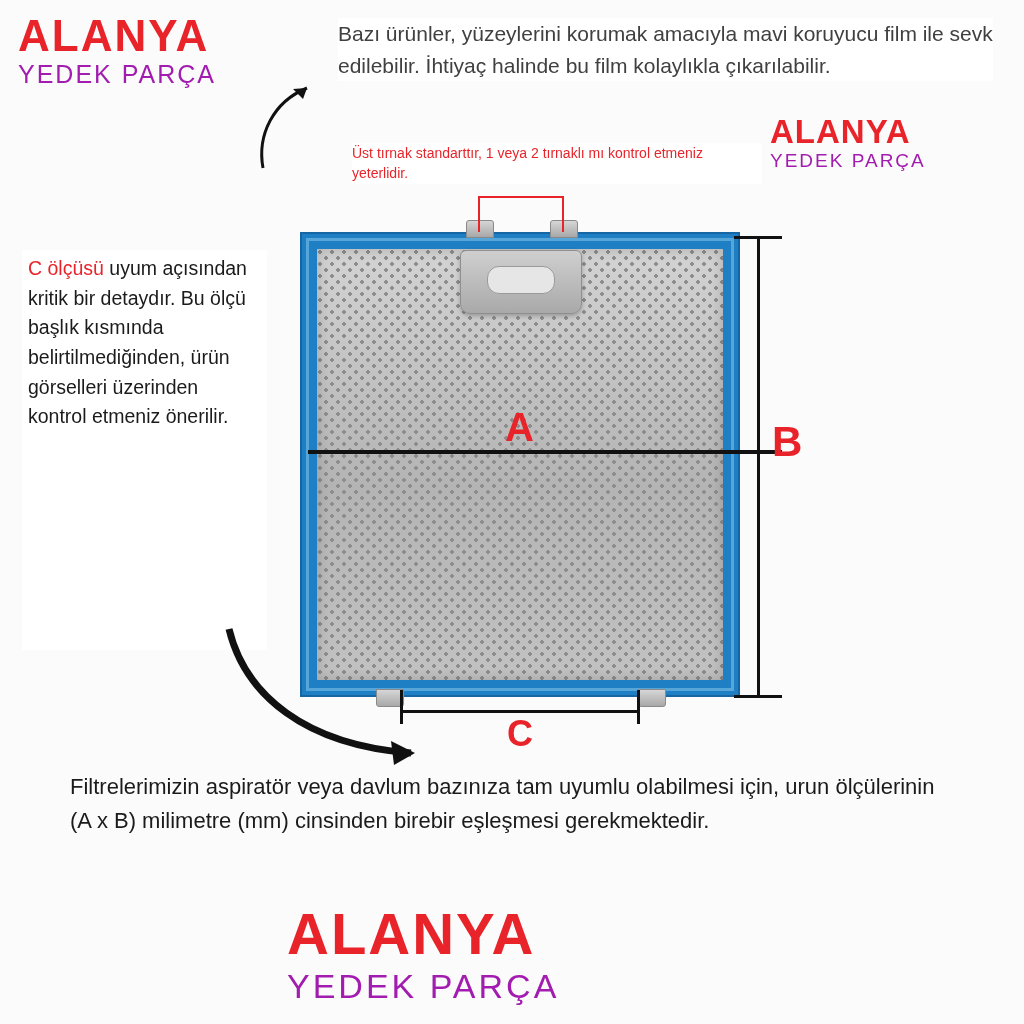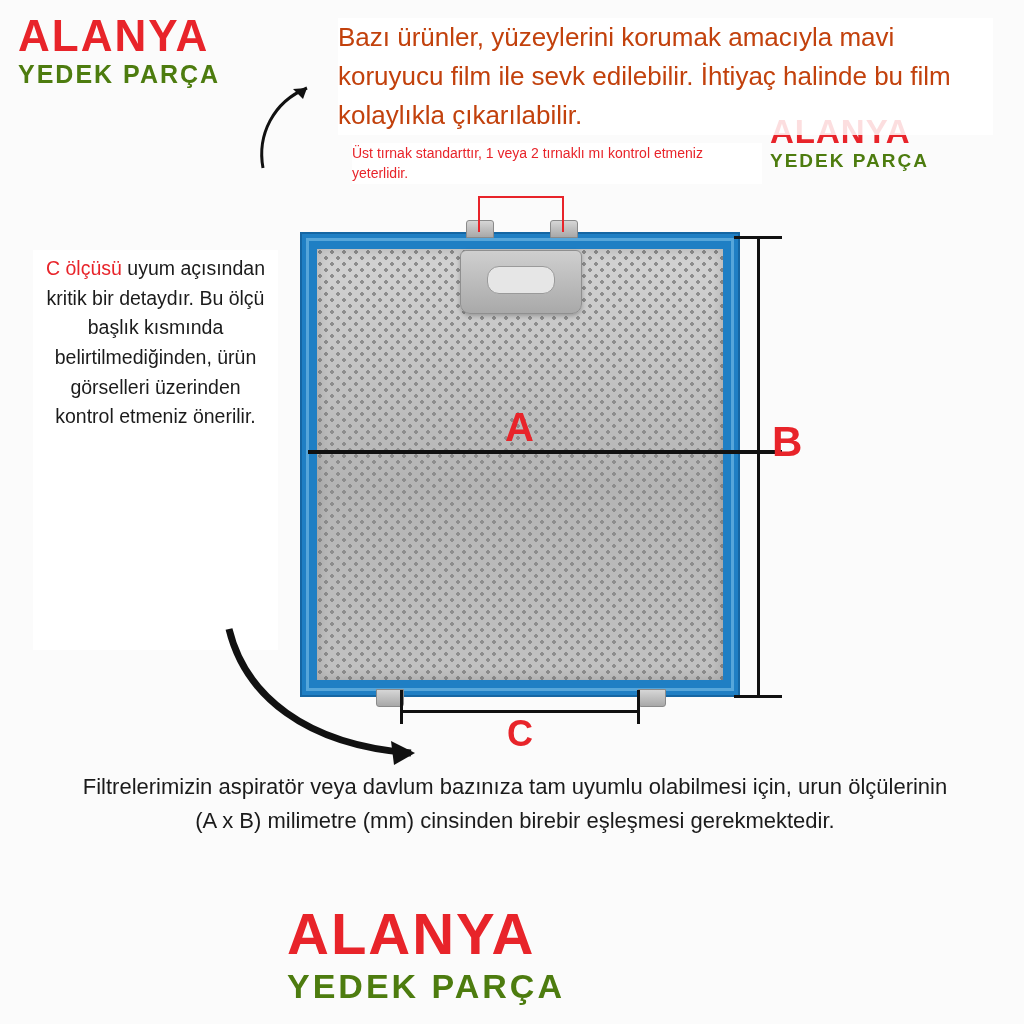--- a/index.html
+++ b/index.html
@@ -24,22 +24,22 @@
     user-select: none;
   }
   .logo .l1 {
     display: block;
     color: #e8242a;
     font-weight: bold;
     letter-spacing: 1px;
   }
   .logo .l2 {
     display: block;
-    color: #4d7c0f;
-    font-weight: bold;
+    color: #a21caf;
+    font-weight: normal;
     letter-spacing: 2px;
   }
 
   #logo-top-left { left: 18px; top: 14px; width: 250px; }
   #logo-top-left .l1 { font-size: 44px; letter-spacing: 2px; }
   #logo-top-left .l2 { font-size: 25px; margin-top: 4px; letter-spacing: 2px;}
 
   #logo-top-right { left: 770px; top: 115px; width: 235px; }
   #logo-top-right .l1 { font-size: 33px; letter-spacing: 1px;}
   #logo-top-right .l2 { font-size: 19px; margin-top: 3px; letter-spacing: 2px;}
@@ -53,55 +53,53 @@
     position: absolute;
     color: #1b1b1b;
     font-size: 21px;
     line-height: 1.45;
   }
 
   #note-top {
     left: 338px;
     top: 18px;
     width: 655px;
-    font-size: 26px;
+    font-size: 21px;
     line-height: 1.5;
     background: rgba(255,255,255,0.85);
-    color: #c2410c;
+    color: #404040;
   }
 
   #note-left {
-    left: 33px;
+    left: 22px;
     top: 250px;
     width: 245px;
     font-size: 19.5px;
     line-height: 1.52;
     background: rgba(255,255,255,0.9);
     padding: 4px 6px 90px 6px;
     box-sizing: border-box;
     height: 400px;
-    text-align: center;
   }
   #note-left .accent { color: #e8242a; }
 
   #note-tabs {
     left: 352px;
     top: 143px;
     width: 410px;
     color: #e8242a;
     font-size: 14px;
     line-height: 1.45;
     background: rgba(255,255,255,0.85);
   }
 
   #note-bottom {
     left: 70px;
     top: 770px;
     width: 890px;
-    text-align: center;
     font-size: 22px;
     line-height: 1.55;
     color: #1b1b1b;
   }
 
   
   #filter {
     position: absolute;
     left: 300px;
     top: 232px;

